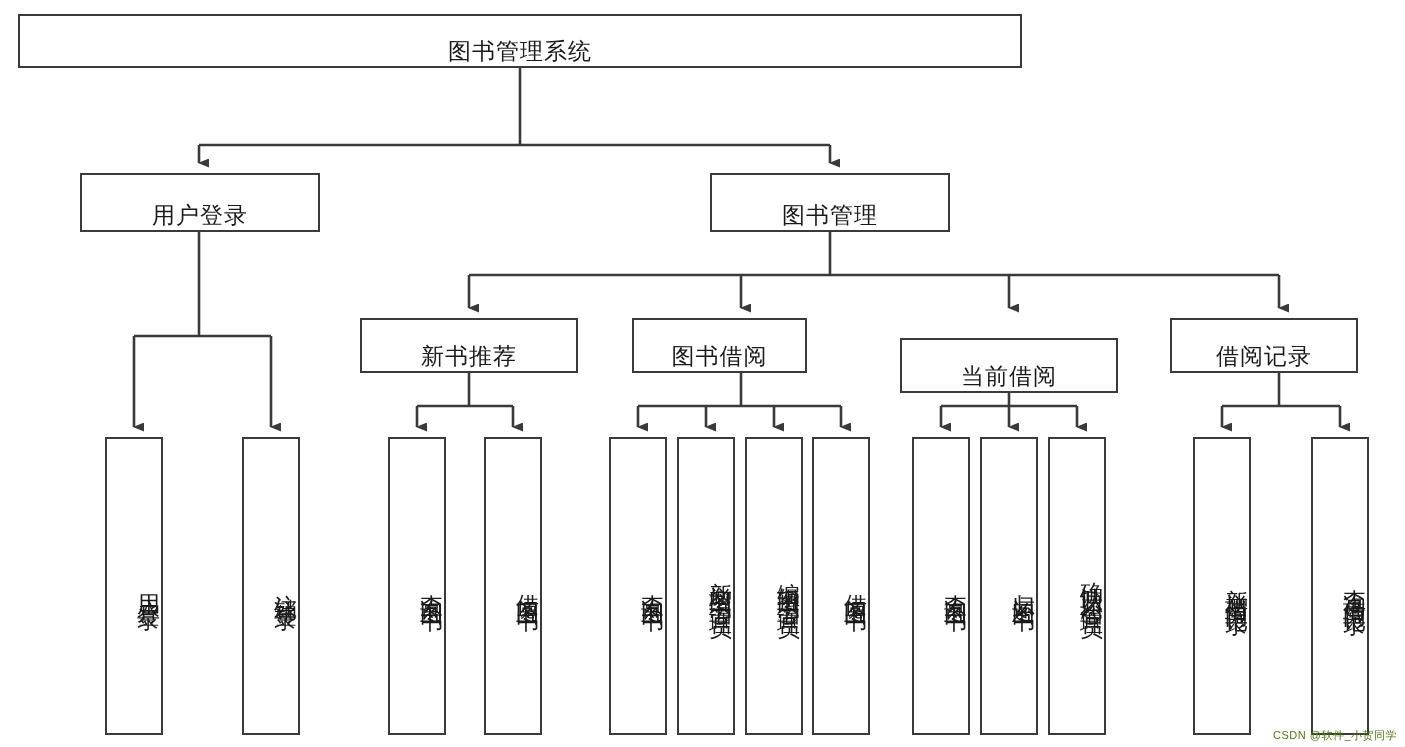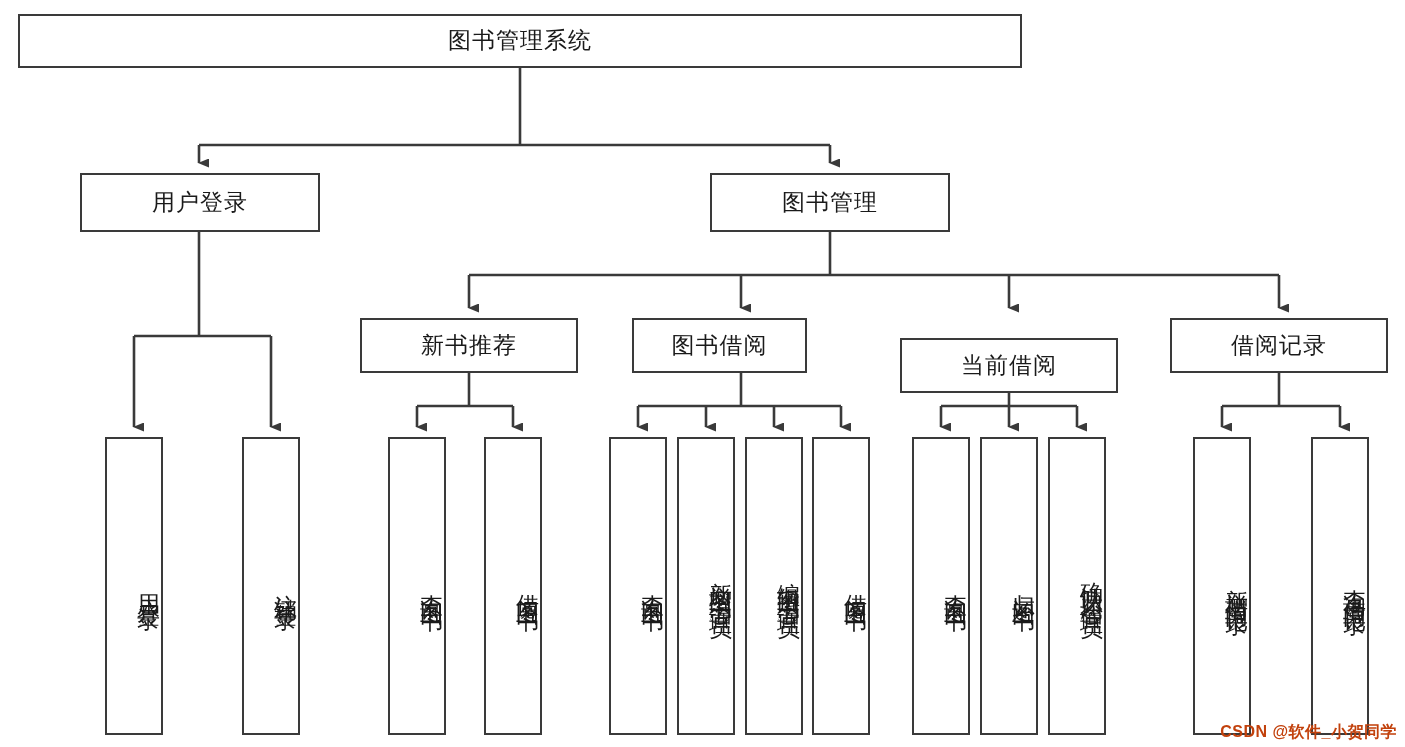--- a/index.html
+++ b/index.html
@@ -33,45 +33,45 @@
     display: flex;
     align-items: center;
     justify-content: center;
     text-align: center;
     z-index: 2;
   }
   .node.horiz {
     font-size: 23px;
     letter-spacing: 1px;
     line-height: 1.2;
+    align-items: flex-end;
   }
   .node.vert {
     writing-mode: vertical-rl;
     text-orientation: upright;
     font-size: 23px;
     letter-spacing: 5px;
     line-height: 1.05;
     padding-top: 6px;
     padding-bottom: 6px;
     align-items: flex-start;
     justify-content: center;
   }
   .node .node-label {
     display: block;
   }
   #watermark {
     position: absolute;
     right: 8px;
     bottom: 4px;
-    font-size: 16px;
-    color: #c2410c;
+    font-size: 11px;
+    color: #4d7c0f;
     z-index: 5;
     white-space: nowrap;
     letter-spacing: 0.5px;
-    font-weight: bold;
   }
 </style>
 </head>
 <body>
 
 <div id="diagram-root">
 
   <svg id="edge-layer" viewBox="0 0 1405 747" width="1405" height="747" xmlns="http://www.w3.org/2000/svg">
     <defs>
       <marker id="arrow" markerWidth="9" markerHeight="11" refX="4.5" refY="10" orient="auto" markerUnits="userSpaceOnUse">
@@ -136,21 +136,21 @@
 
   <div class="node horiz" style="left:360px; top:318px; width:218px; height:55px;">
     <span class="node-label">新书推荐</span>
   </div>
   <div class="node horiz" style="left:632px; top:318px; width:175px; height:55px;">
     <span class="node-label">图书借阅</span>
   </div>
   <div class="node horiz" style="left:900px; top:318px; width:218px; height:55px;margin-top:20px;">
     <span class="node-label">当前借阅</span>
   </div>
-  <div class="node horiz" style="left:1170px; top:318px; width:218px; height:55px;">
+  <div class="node horiz" style="left:1170px; top:318px; width:188px; height:55px;">
     <span class="node-label">借阅记录</span>
   </div>
 
   <div class="node vert" style="left:105px; top:437px; width:58px; height:298px;">
     <span class="node-label">用户登录</span>
   </div>
   <div class="node vert" style="left:242px; top:437px; width:58px; height:298px;">
     <span class="node-label">注销登录</span>
   </div>
 

